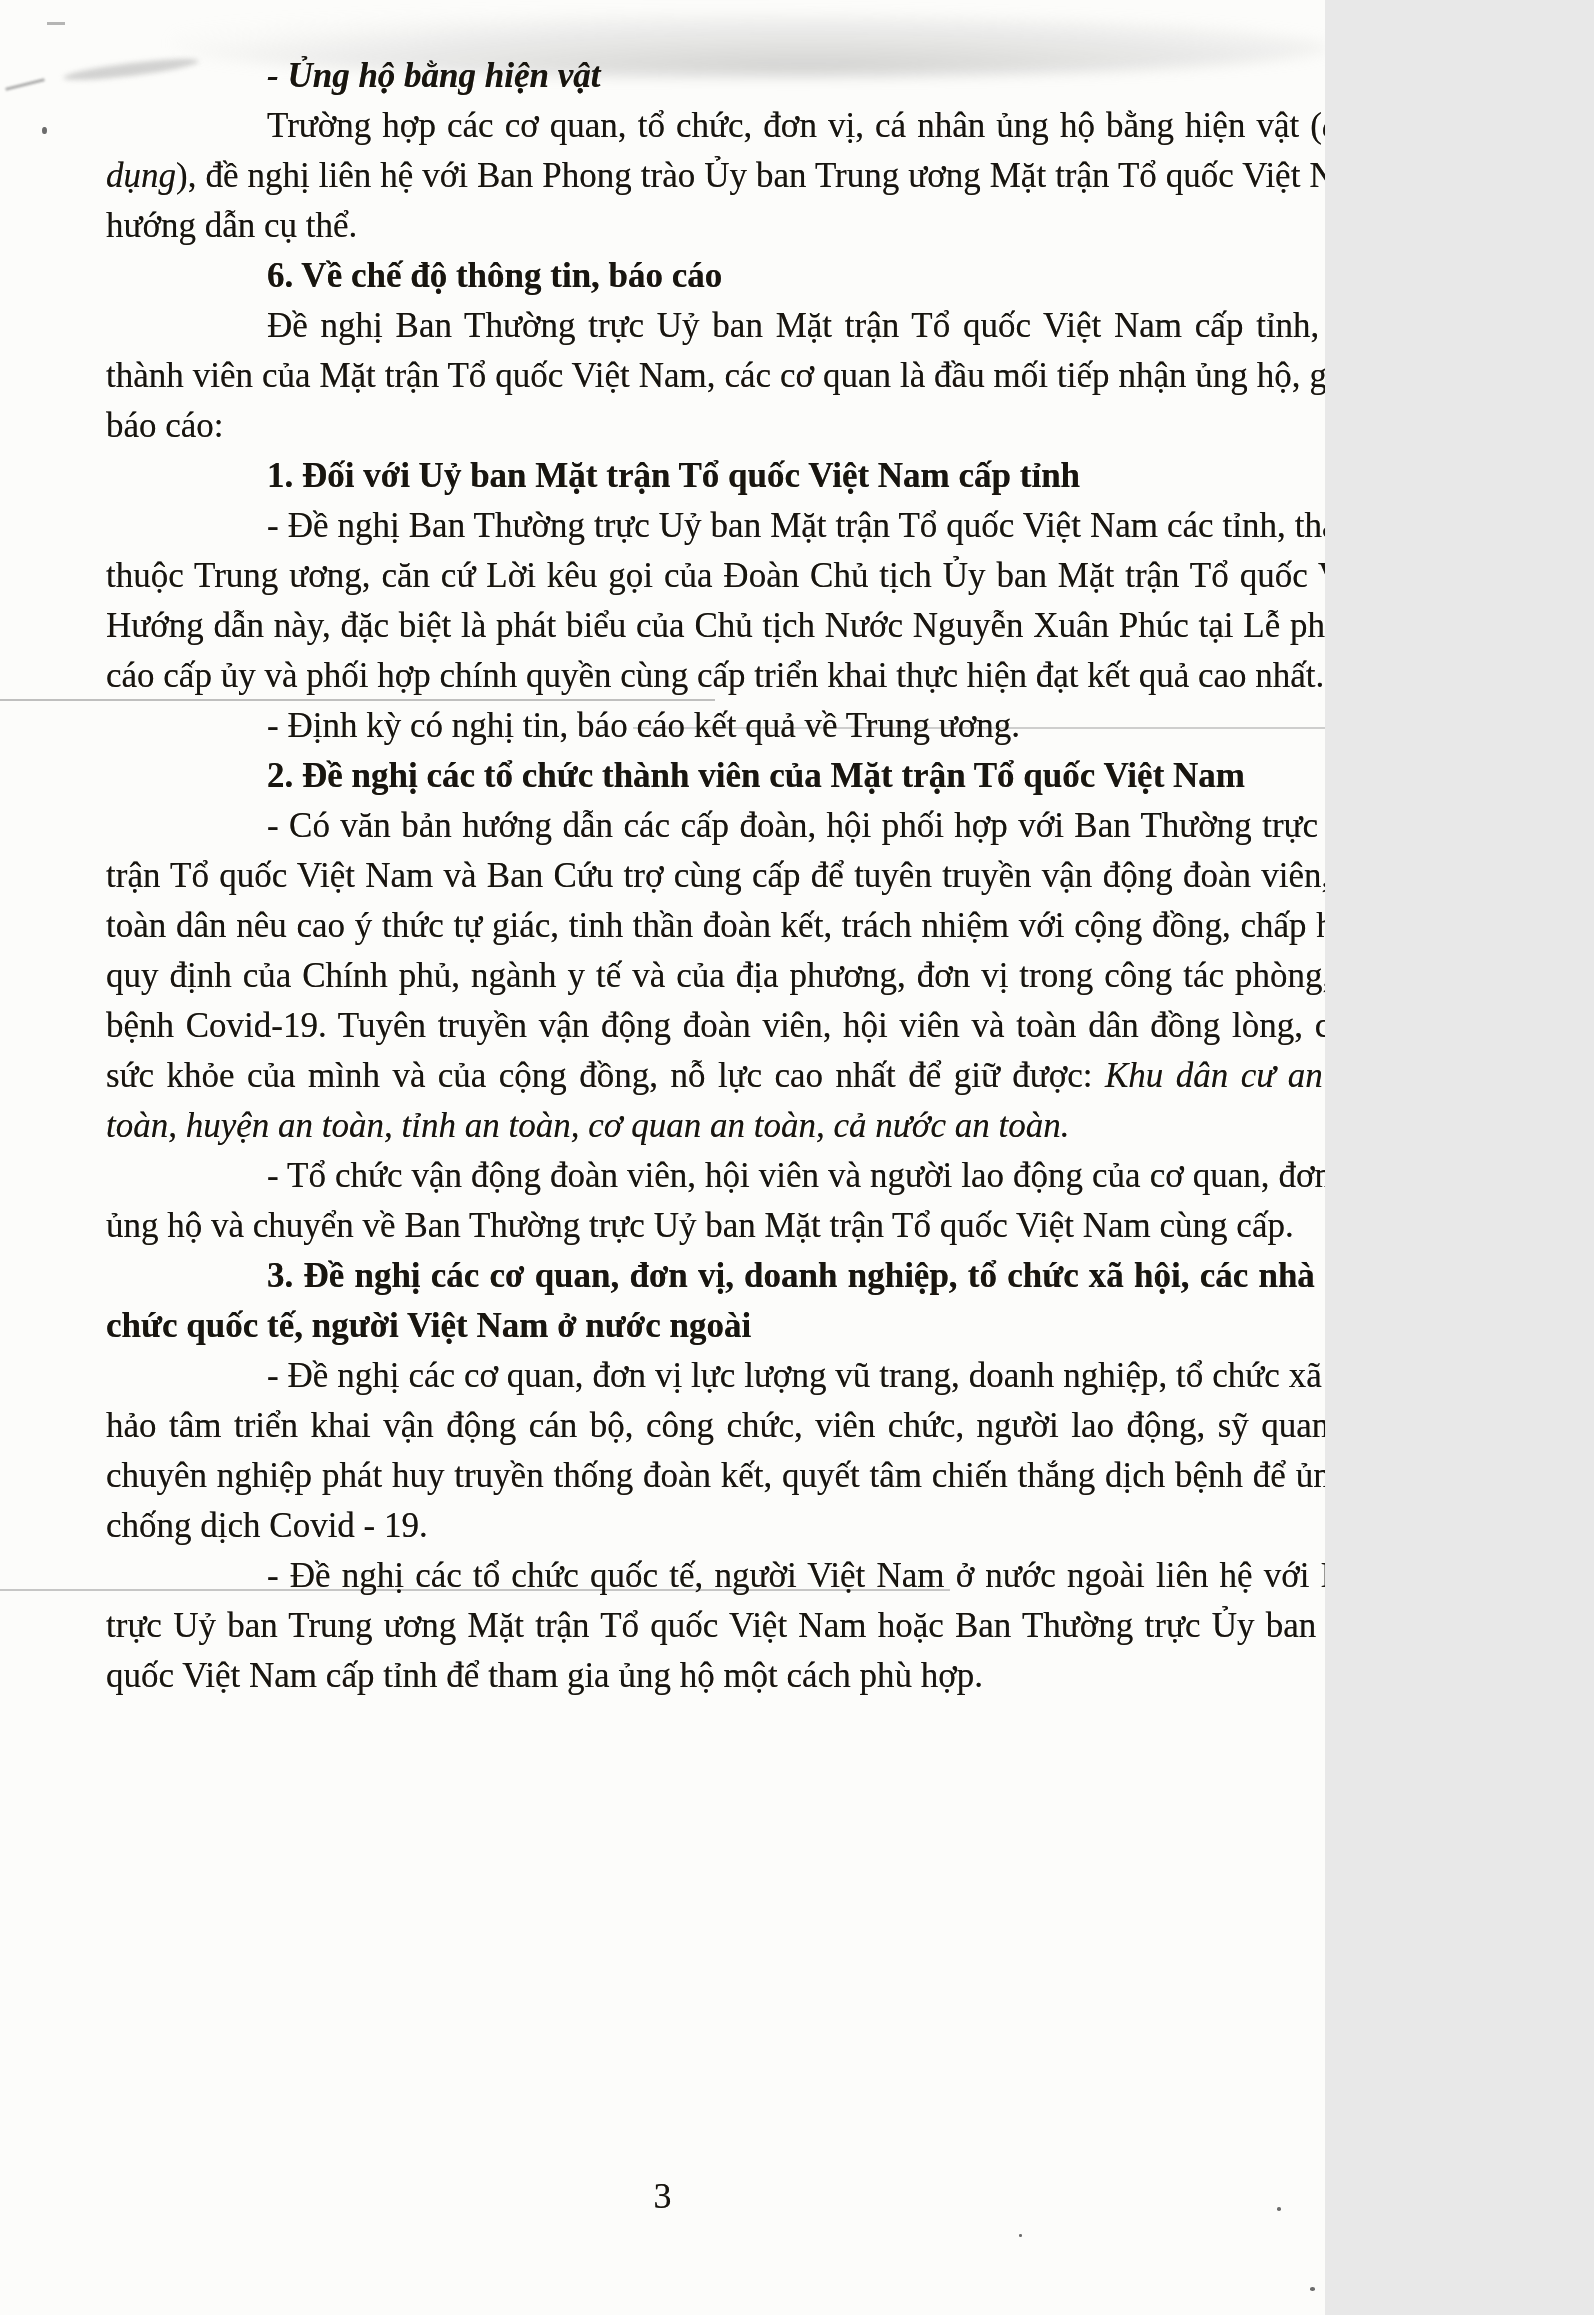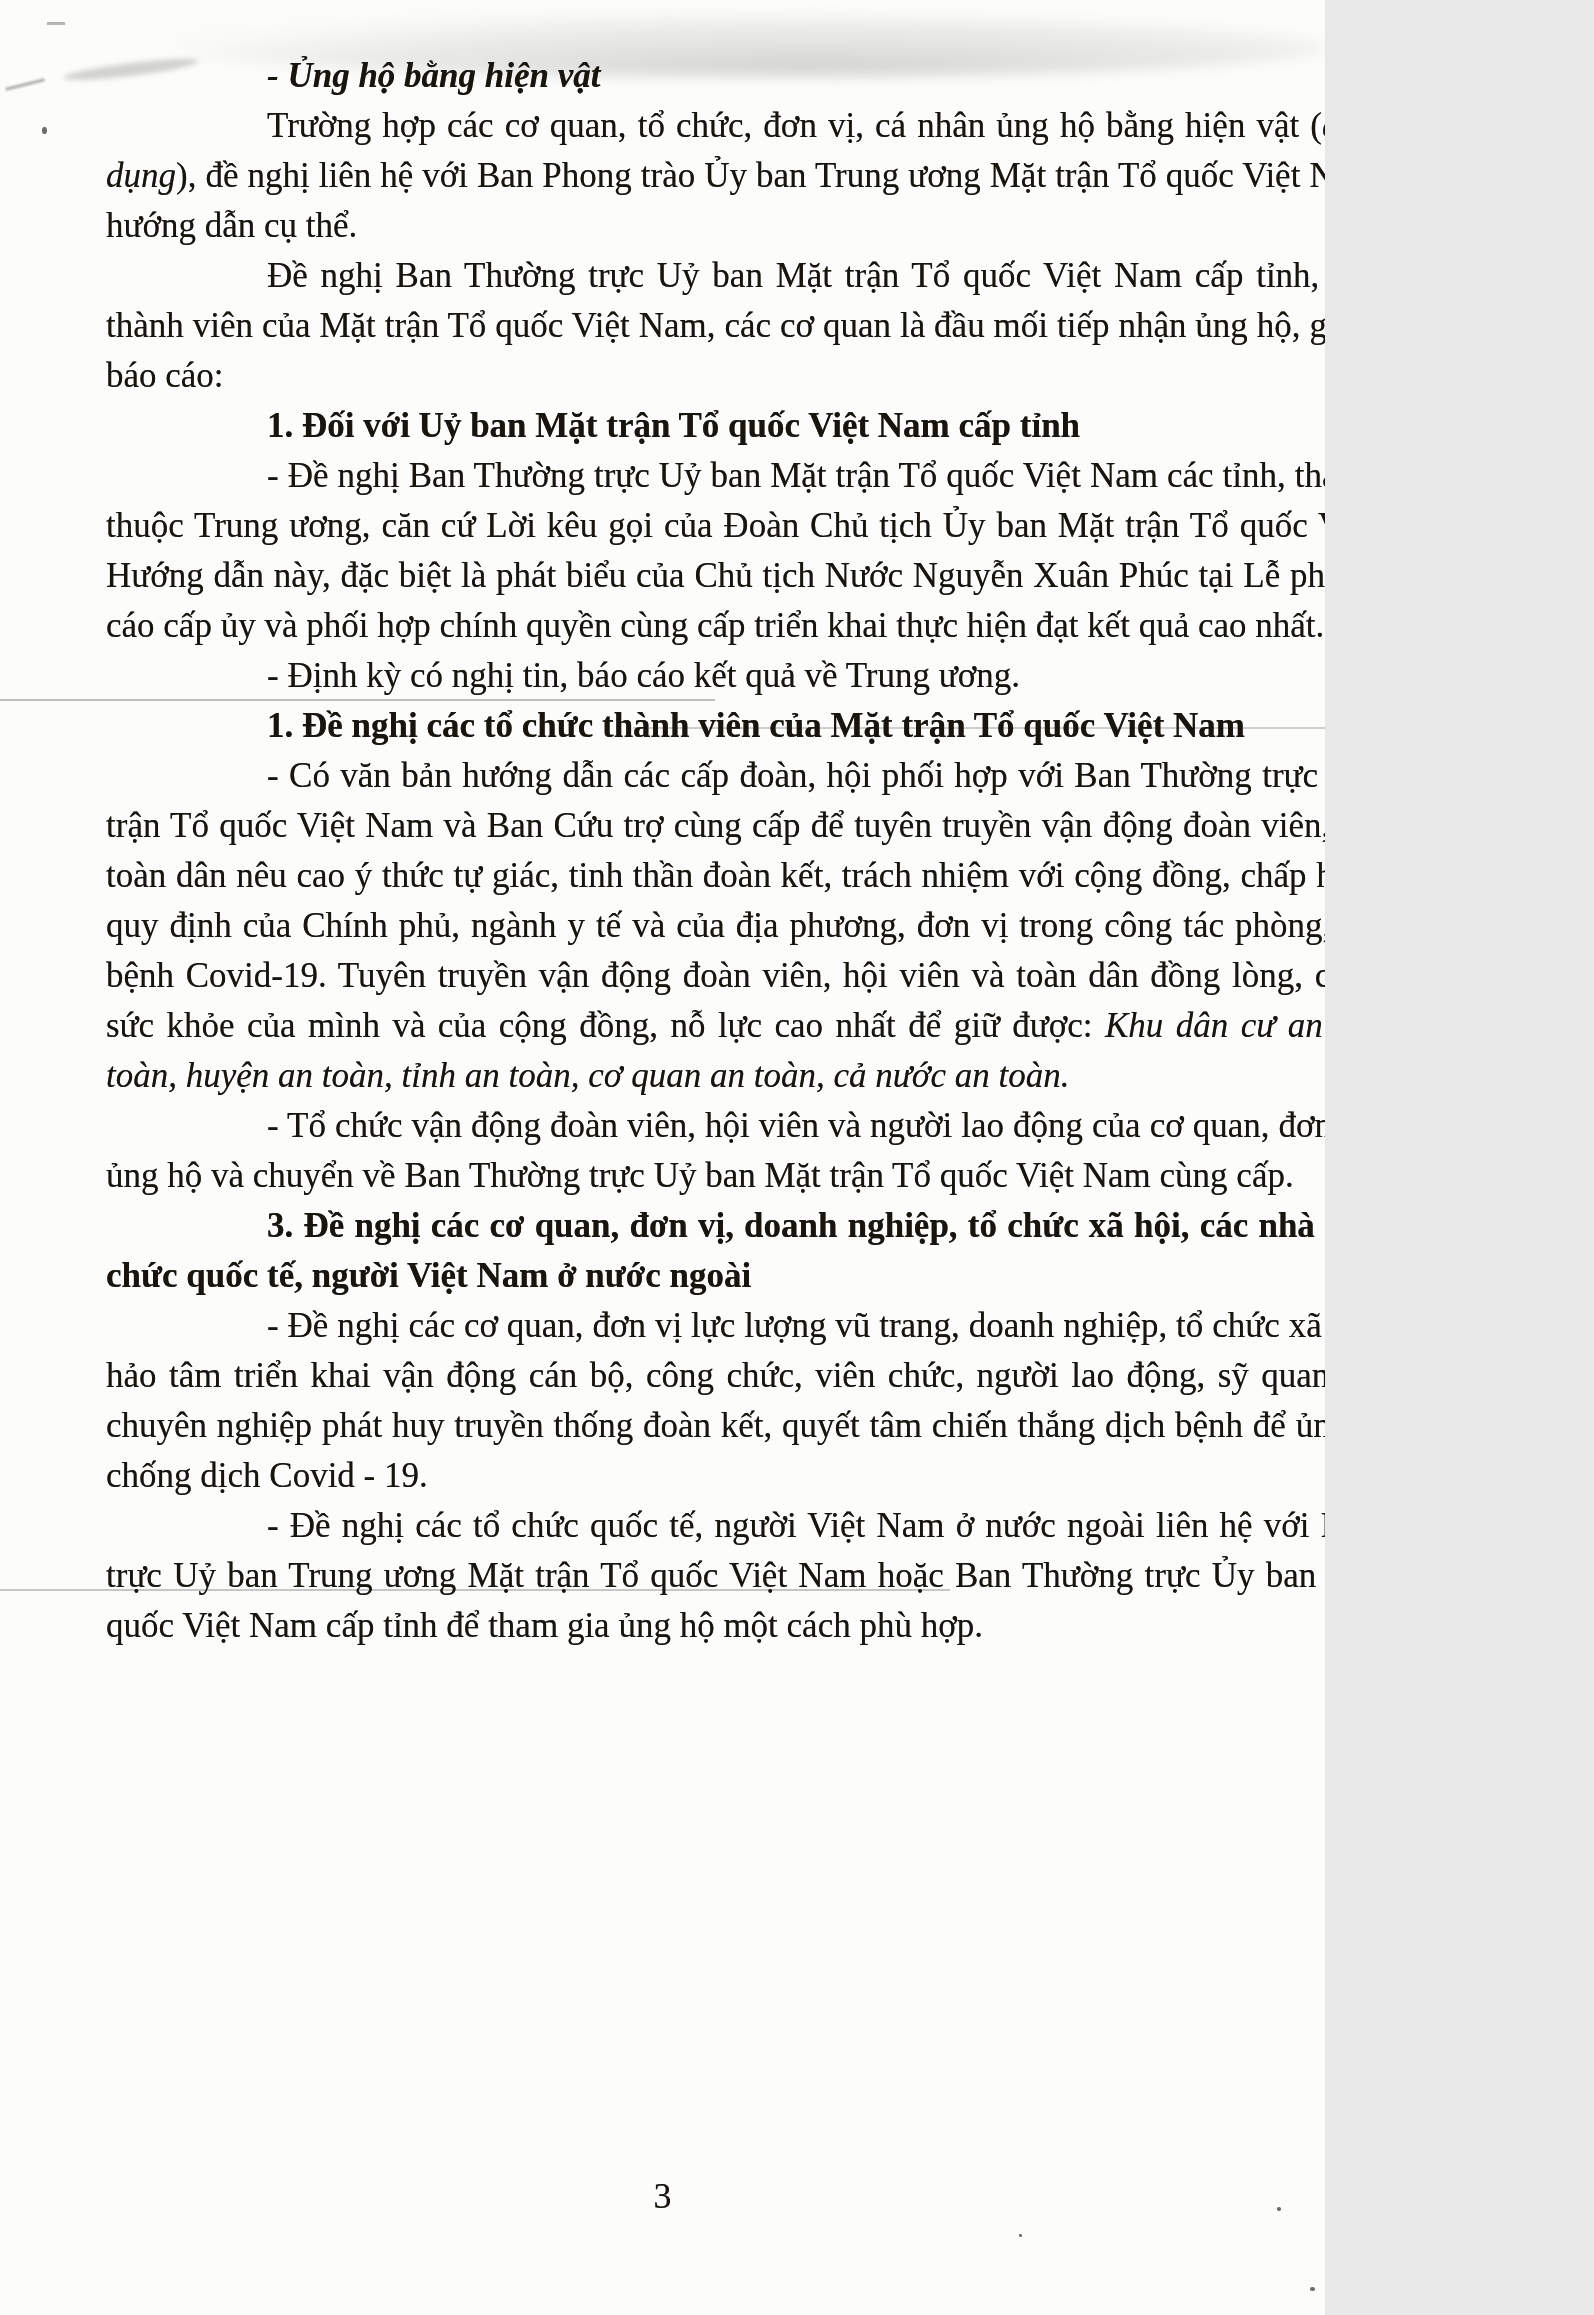--- a/index.html
+++ b/index.html
@@ -80,25 +80,26 @@
   <div class="artifact speck speck-2"></div>
   <div class="artifact speck speck-3"></div>
   <div class="artifact speck speck-4"></div>
   <div class="artifact streak streak-1"></div>
   <div class="artifact streak streak-2"></div>
   <div class="artifact streak streak-3"></div>
 
   <div class="content">
       <p class="para"><span class="bi">- Ủng hộ bằng hiện vật</span></p>
       <p class="para"><span>Trường hợp các cơ quan, tổ chức, đơn vị, cá nhân ủng hộ bằng hiện vật (</span><span class="i">chưa qua sử dụng</span><span>), đề nghị liên hệ với Ban Phong trào Ủy ban Trung ương Mặt trận Tổ quốc Việt Nam để được hướng dẫn cụ thể.</span></p>
+      <p class="para"><span class="b">6. Về chế độ thông tin, báo cáo</span></p>
       <p class="para"><span>Đề nghị Ban Thường trực Uỷ ban Mặt trận Tổ quốc Việt Nam cấp tỉnh, các tổ chức thành viên của Mặt trận Tổ quốc Việt Nam, các cơ quan là đầu mối tiếp nhận ủng hộ, gửi thông tin, báo cáo:</span></p>
       <p class="para"><span class="b">1. Đối với Uỷ ban Mặt trận Tổ quốc Việt Nam cấp tỉnh</span></p>
       <p class="para"><span>- Đề nghị Ban Thường trực Uỷ ban Mặt trận Tổ quốc Việt Nam các tỉnh, thành phố trực thuộc Trung ương, căn cứ Lời kêu gọi của Đoàn Chủ tịch Ủy ban Mặt trận Tổ quốc Việt Nam và Hướng dẫn này, đặc biệt là phát biểu của Chủ tịch Nước Nguyễn Xuân Phúc tại Lễ phát động, báo cáo cấp ủy và phối hợp chính quyền cùng cấp triển khai thực hiện đạt kết quả cao nhất.</span></p>
       <p class="para"><span>- Định kỳ có nghị tin, báo cáo kết quả về Trung ương.</span></p>
-      <p class="para"><span class="b">1. Đề nghị các tổ chức thành viên của Mặt trận Tổ quốc Việt Nam</span></p>
+      <p class="para"><span class="b">2. Đề nghị các tổ chức thành viên của Mặt trận Tổ quốc Việt Nam</span></p>
       <p class="para"><span>- Có văn bản hướng dẫn các cấp đoàn, hội phối hợp với Ban Thường trực Ủy ban Mặt trận Tổ quốc Việt Nam và Ban Cứu trợ cùng cấp để tuyên truyền vận động đoàn viên, hội viên và toàn dân nêu cao ý thức tự giác, tinh thần đoàn kết, trách nhiệm với cộng đồng, chấp hành nghiêm quy định của Chính phủ, ngành y tế và của địa phương, đơn vị trong công tác phòng, chống dịch bệnh Covid-19. Tuyên truyền vận động đoàn viên, hội viên và toàn dân đồng lòng, chung sức vì sức khỏe của mình và của cộng đồng, nỗ lực cao nhất để giữ được: </span><span class="i">Khu dân cư an toàn, xã an toàn, huyện an toàn, tỉnh an toàn, cơ quan an toàn, cả nước an toàn.</span></p>
       <p class="para"><span>- Tổ chức vận động đoàn viên, hội viên và người lao động của cơ quan, đơn vị tham gia ủng hộ và chuyển về Ban Thường trực Uỷ ban Mặt trận Tổ quốc Việt Nam cùng cấp.</span></p>
       <p class="para"><span class="b">3. Đề nghị các cơ quan, đơn vị, doanh nghiệp, tổ chức xã hội, các nhà hảo tâm; tổ chức quốc tế, người Việt Nam ở nước ngoài</span></p>
       <p class="para"><span>- Đề nghị các cơ quan, đơn vị lực lượng vũ trang, doanh nghiệp, tổ chức xã hội, các nhà hảo tâm triển khai vận động cán bộ, công chức, viên chức, người lao động, sỹ quan, quân nhân chuyên nghiệp phát huy truyền thống đoàn kết, quyết tâm chiến thắng dịch bệnh để ủng hộ phòng, chống dịch Covid - 19.</span></p>
       <p class="para"><span>- Đề nghị các tổ chức quốc tế, người Việt Nam ở nước ngoài liên hệ với Ban Thường trực Uỷ ban Trung ương Mặt trận Tổ quốc Việt Nam hoặc Ban Thường trực Ủy ban Mặt trận Tổ quốc Việt Nam cấp tỉnh để tham gia ủng hộ một cách phù hợp.</span></p>
     </div>
 
   <div class="page-number">3</div>
 </div>
 

